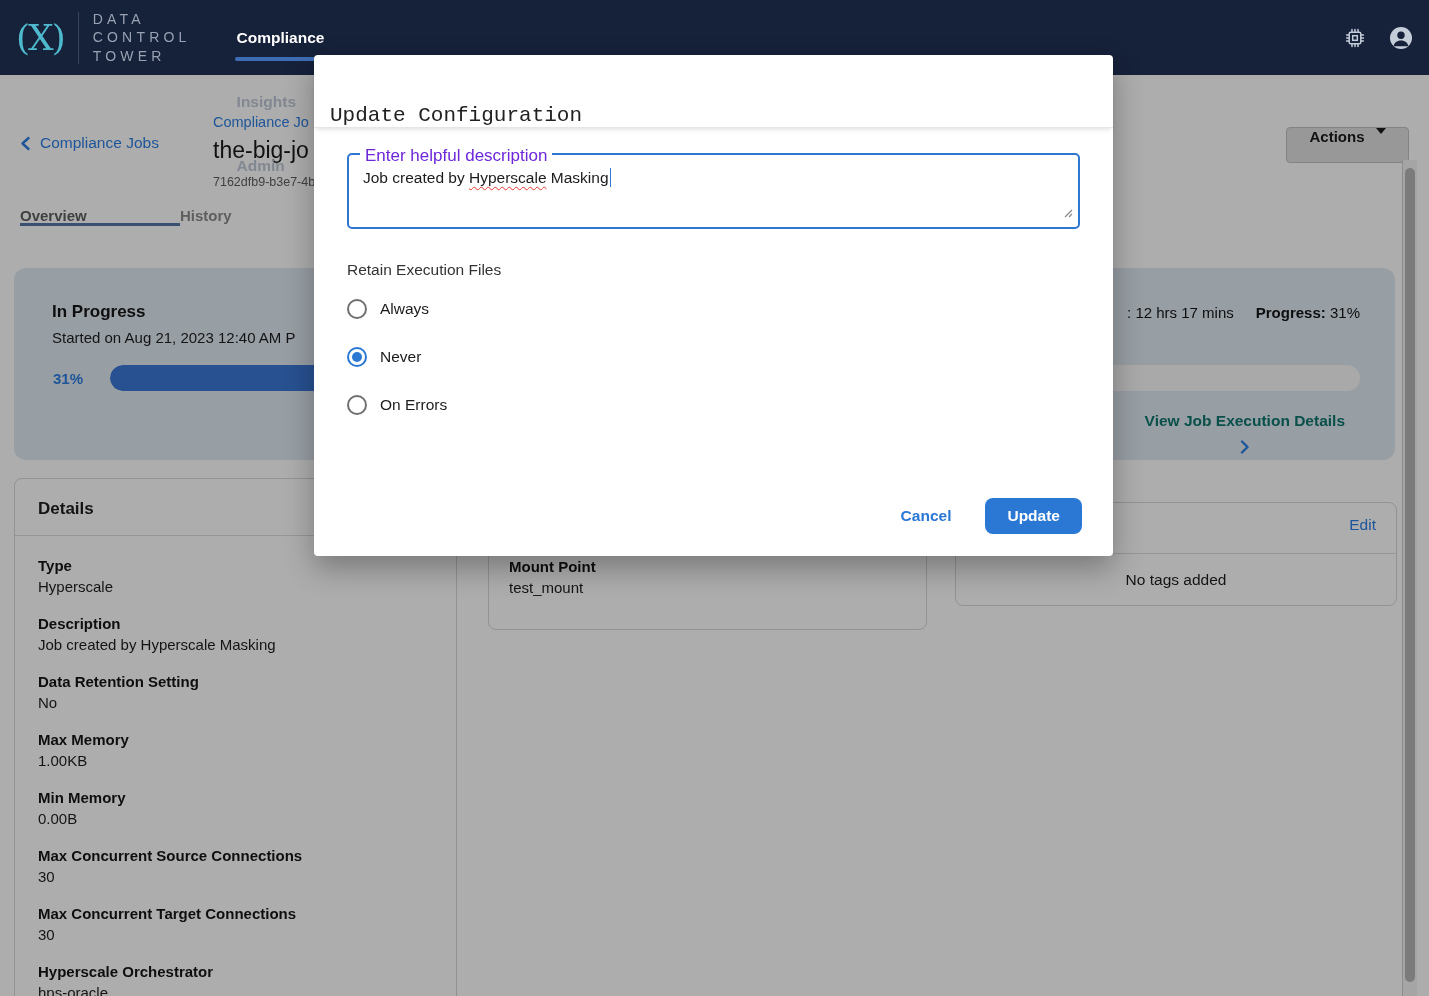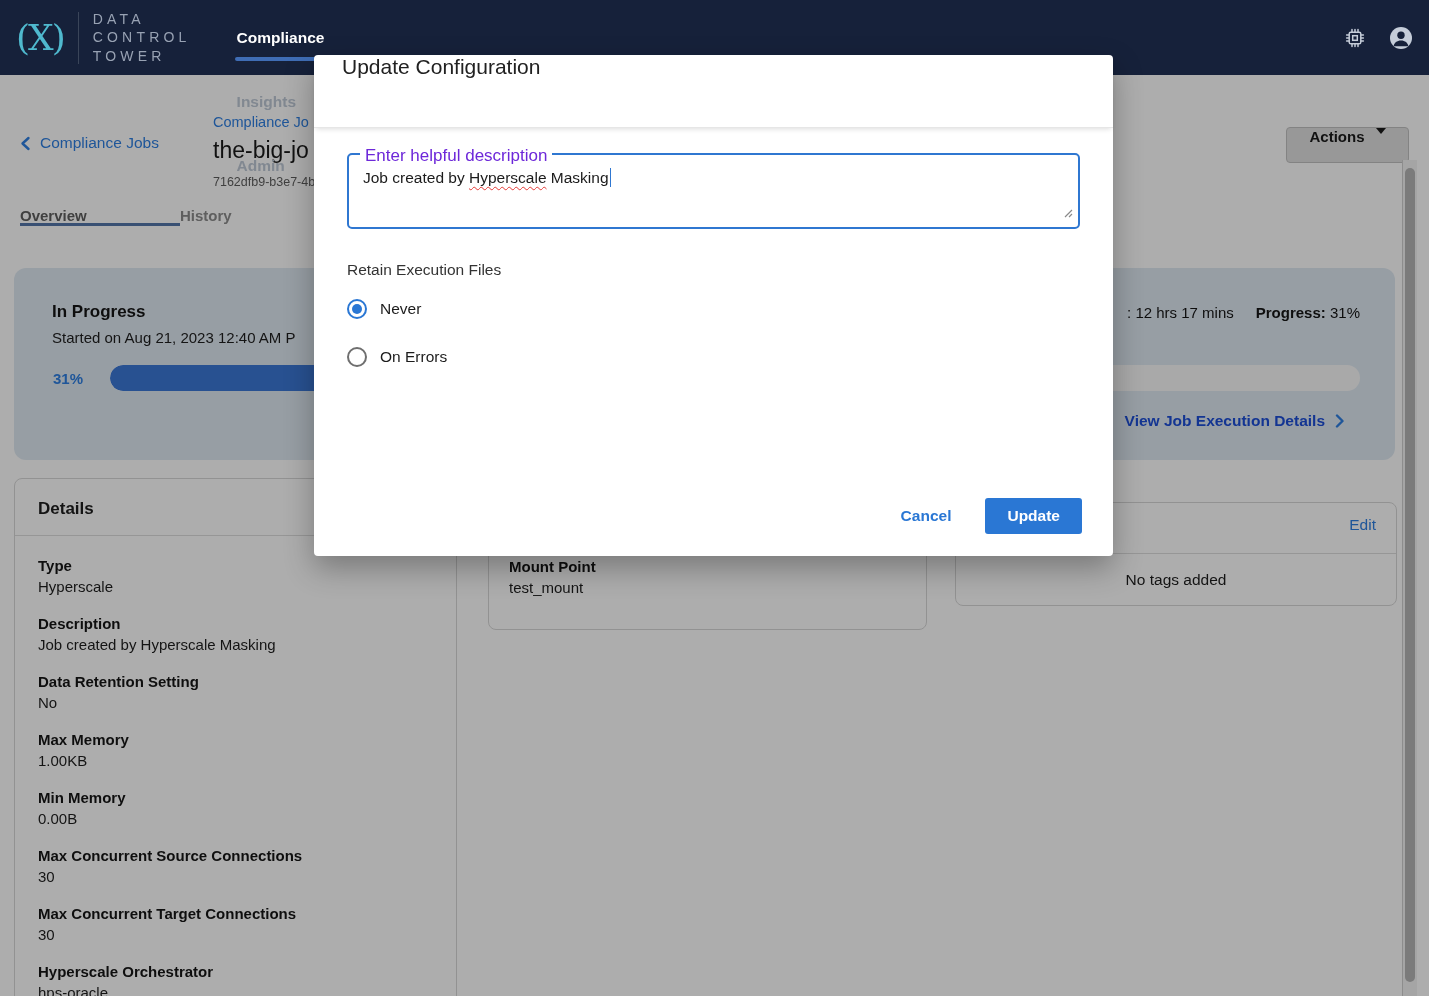--- a/index.html
+++ b/index.html
@@ -37,60 +37,60 @@
   
   .status-card{position:absolute;left:14px;top:268px;width:1381px;height:192px;background:#DFE9F2;border-radius:12px;z-index:1;}
   .status-name{position:absolute;left:38px;top:34px;font-size:17px;font-weight:700;color:#161616;}
   .status-started{position:absolute;left:38px;top:61px;font-size:15px;color:#1E1E1E;}
   .progress-row{position:absolute;left:38px;right:35px;top:97px;display:flex;align-items:center;}
   .progress-pct{font-size:15px;font-weight:700;color:#2E7FE2;width:46px;flex:0 0 auto;margin-left:1px;}
   .progress-track{flex:1;height:26px;border-radius:13px;background:#FAFAFA;overflow:hidden;margin-left:11px;}
   .progress-fill{height:100%;border-radius:13px;background:#3C78D6;width:31%;}
   .status-right{position:absolute;right:35px;top:36px;display:flex;gap:22px;font-size:15px;color:#161616;white-space:nowrap;}
   .status-right b{font-weight:700;}
-  .jobdetails-link{position:absolute;right:50px;top:144px;display:flex;align-items:center;gap:10px;color:#1d4ed8;font-size:15.5px;font-weight:700;cursor:pointer;}
+  .jobdetails-link{position:absolute;right:50px;top:144px;display:flex;align-items:center;gap:10px;color:#0f766e;font-size:15.5px;font-weight:700;cursor:pointer;flex-direction:column;}
   
   .card{position:absolute;background:#ffffff;border:1px solid #D8D8D8;border-radius:8px;z-index:1;}
   .details-card{left:14px;top:478px;width:441px;height:600px;}
   .card-head{padding:20px 23px 16px;font-size:17px;font-weight:700;color:#1E1E1E;border-bottom:1px solid #DDDDDD;}
   .fields{padding:20px 23px;}
   .field{margin-bottom:17px;}
   .field .f-label{font-size:15px;font-weight:700;color:#161616;line-height:20px;}
   .field .f-value{font-size:15px;color:#1E1E1E;line-height:21px;}
   .mount-card{left:488px;top:478px;width:437px;height:150px;}
   .mount-card .field{position:absolute;left:20px;top:78px;}
   .tags-card{left:955px;top:502px;width:440px;height:102px;}
   .edit-link{position:absolute;right:20px;top:13px;font-size:15.5px;color:#2E7FE2;cursor:pointer;}
   .tags-empty{position:absolute;left:0;right:0;top:50px;bottom:0;border-top:1px solid #DDDDDD;display:flex;align-items:center;justify-content:center;font-size:15.5px;color:#1E1E1E;}
   
   .scrollbar-track{position:absolute;left:1402px;top:160px;width:14px;height:836px;background:#F4F4F4;border-left:1px solid #D0D0D0;z-index:1;}
   .scrollbar-thumb{position:absolute;left:1.5px;top:8px;width:10px;height:814px;border-radius:6px;background:#B5B5B5;}
   
   .overlay{position:absolute;left:0;top:75px;width:1429px;height:921px;background:rgba(0,0,0,0.32);z-index:50;}
   
   .modal{position:absolute;left:314px;top:55px;width:799px;height:501px;background:#ffffff;border-radius:4px;box-shadow:0 12px 30px rgba(0,0,0,0.30);z-index:100;}
-  .modal-header{height:72px;display:flex;align-items:flex-start;padding:0 28px;border-bottom:1px solid #E6E6E6;box-shadow:0 3px 5px -2px rgba(0,0,0,0.14);position:relative;z-index:2;}
+  .modal-header{height:72px;display:flex;align-items:flex-end;padding:0 16px;border-bottom:1px solid #E6E6E6;box-shadow:0 3px 5px -2px rgba(0,0,0,0.14);position:relative;z-index:2;font-family:Liberation Mono, monospace;}
   .modal-title{font-size:21px;font-weight:500;color:#212121;}
   .modal-body{position:relative;padding:25px 33px 0;}
   .desc-field{position:relative;height:72px;border:2px solid #2F77D1;border-radius:5px;cursor:text;}
   .desc-label{position:absolute;top:-9px;left:11px;background:#ffffff;padding:0 5px;font-size:17px;color:#6d28d9;}
   .desc-value{padding:13px 14px;font-size:15.5px;color:#1B1B1B;line-height:20px;}
   .misspelled{text-decoration:underline wavy #E53935;text-decoration-thickness:1px;text-underline-offset:3px;}
   .text-caret{display:inline-block;width:1.5px;height:19px;background:#2F77D1;vertical-align:-4px;margin-left:1px;}
   .resize-handle{position:absolute;right:5px;bottom:5px;}
   .radio-group-label{margin-top:31px;font-size:15.5px;color:#333333;line-height:19px;}
   .radio-rows{margin-top:6px;}
   .radio-row{display:flex;align-items:center;height:48px;gap:13px;cursor:pointer;}
   .radio-circle{width:20px;height:20px;border-radius:50%;border:2px solid #6F6F6F;box-sizing:border-box;position:relative;flex:0 0 auto;}
   .radio-row.selected .radio-circle{border-color:#2A77D4;}
   .radio-row.selected .radio-circle::after{content:"";position:absolute;left:3px;top:3px;width:10px;height:10px;border-radius:50%;background:#2A77D4;}
   .radio-label{font-size:15.5px;color:#1C1C1C;}
   .modal-footer{position:absolute;right:31px;bottom:22px;display:flex;align-items:center;}
   .cancel-btn{background:none;border:none;font-family:inherit;font-size:15.5px;font-weight:700;color:#2A77D4;cursor:pointer;margin-right:24px;padding:8px 10px;}
-  .update-btn{background:#2A77D4;border:none;border-radius:3px;color:#ffffff;font-family:inherit;font-size:15.5px;font-weight:700;padding:9px 22px;cursor:pointer;text-align:center;}
+  .update-btn{background:#2A77D4;border:none;border-radius:8px;color:#ffffff;font-family:inherit;font-size:15.5px;font-weight:700;padding:9px 22px;cursor:pointer;text-align:center;}
 </style>
 </head>
 <body>
 
 <div class="navbar">
   <div class="logo">
     <span class="logo-mark">(X)</span>
     <span class="logo-sep"></span>
     <div class="logo-text">
       <span>DATA</span>
@@ -239,20 +239,24 @@
       <span class="desc-label">Enter helpful description</span>
       <div class="desc-value"><span>Job created by </span><span class="misspelled">Hyperscale</span><span> Masking</span><span class="text-caret"></span></div>
       <span class="resize-handle">
         <svg width="11" height="11" viewBox="0 0 11 11" stroke="#8A8A8A" stroke-width="1.2">
             <path d="M10 3 3 10 M10 7 7 10"></path>
           </svg>
       </span>
     </div>
     <div class="radio-group-label">Retain Execution Files</div>
     <div class="radio-rows">
+      <div class="radio-row">
+        <span class="radio-circle"></span>
+        <span class="radio-label">Always</span>
+      </div>
       <div class="radio-row selected">
         <span class="radio-circle"></span>
         <span class="radio-label">Never</span>
       </div>
       <div class="radio-row">
         <span class="radio-circle"></span>
         <span class="radio-label">On Errors</span>
       </div>
     </div>
   </div>

